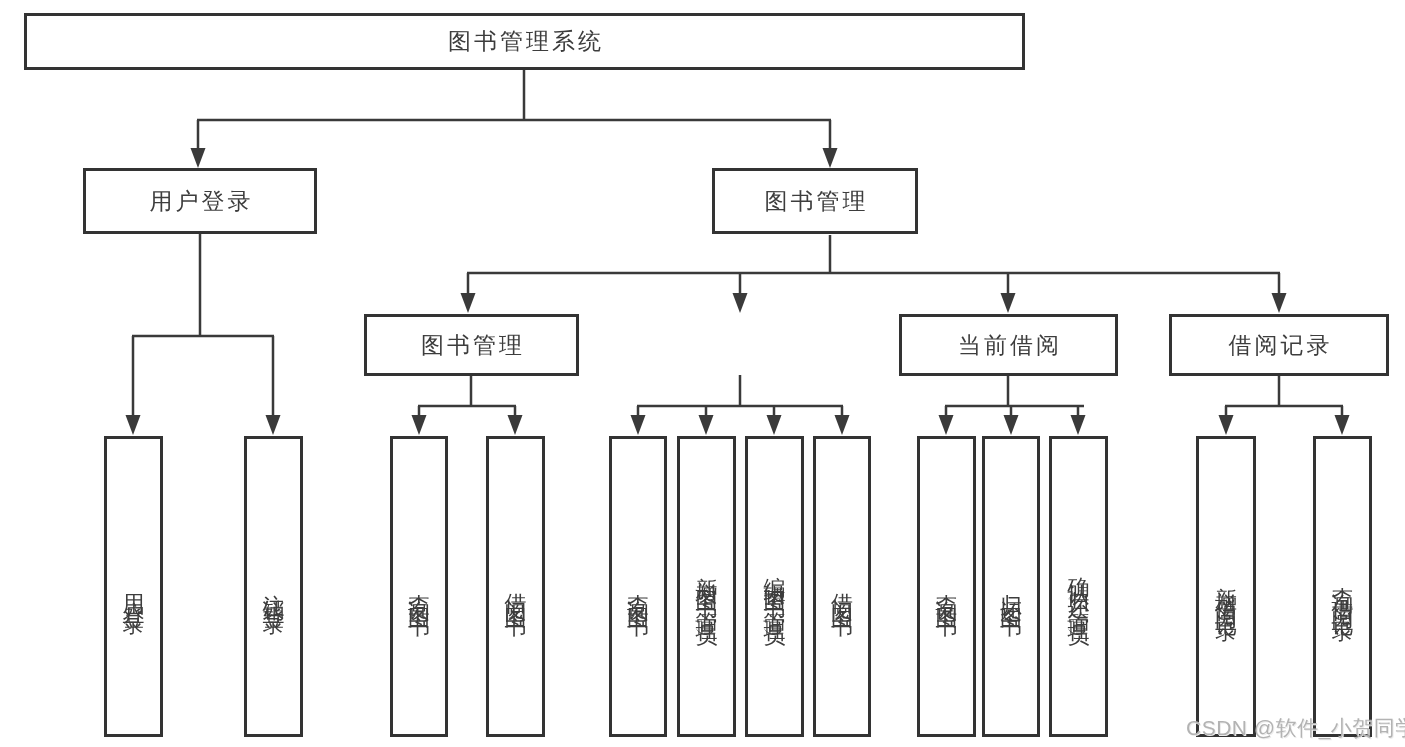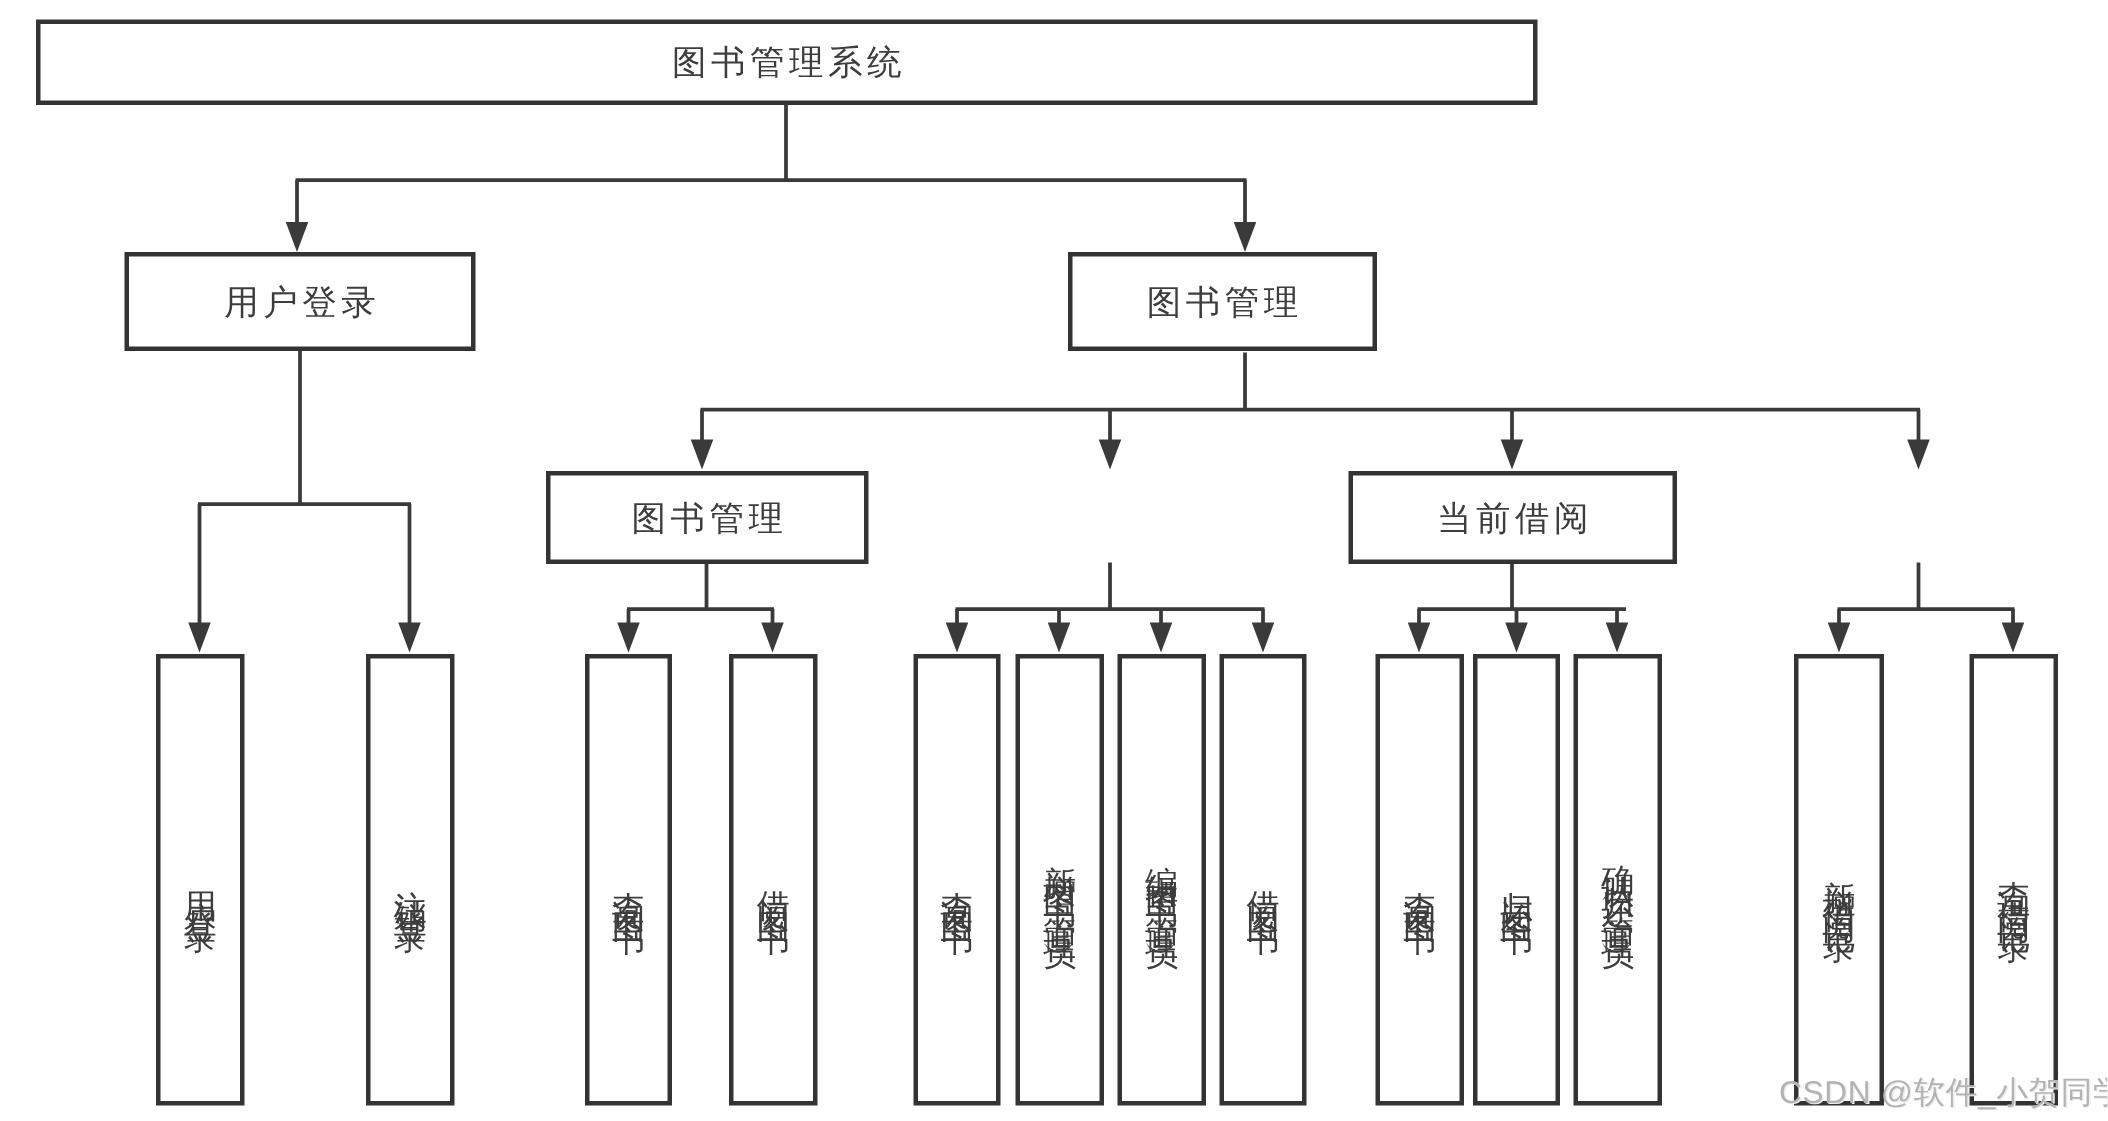--- a/index.html
+++ b/index.html
@@ -78,20 +78,23 @@
   <div class="node h" style="left:712px;top:168px;width:206px;height:66px">
     <span>图书管理</span>
   </div>
 
   <div class="node h" style="left:364px;top:314px;width:215px;height:62px">
     <span>图书管理</span>
   </div>
   <div class="node h" style="left:899px;top:314px;width:219px;height:62px">
     <span>当前借阅</span>
   </div>
+  <div class="node h" style="left:1169px;top:314px;width:220px;height:62px">
+    <span>借阅记录</span>
+  </div>
 
   <div class="node v" style="left:104px;top:436px;width:59px;height:301px">
     <span>用户登录</span>
   </div>
   <div class="node v" style="left:244px;top:436px;width:59px;height:301px">
     <span>注销登录</span>
   </div>
 
   <div class="node v" style="left:390px;top:436px;width:58px;height:301px">
     <span>查询图书</span>

